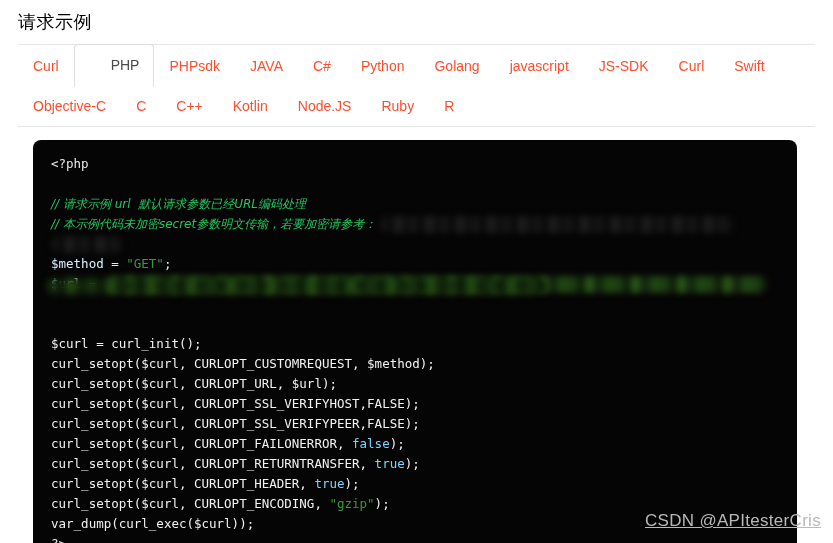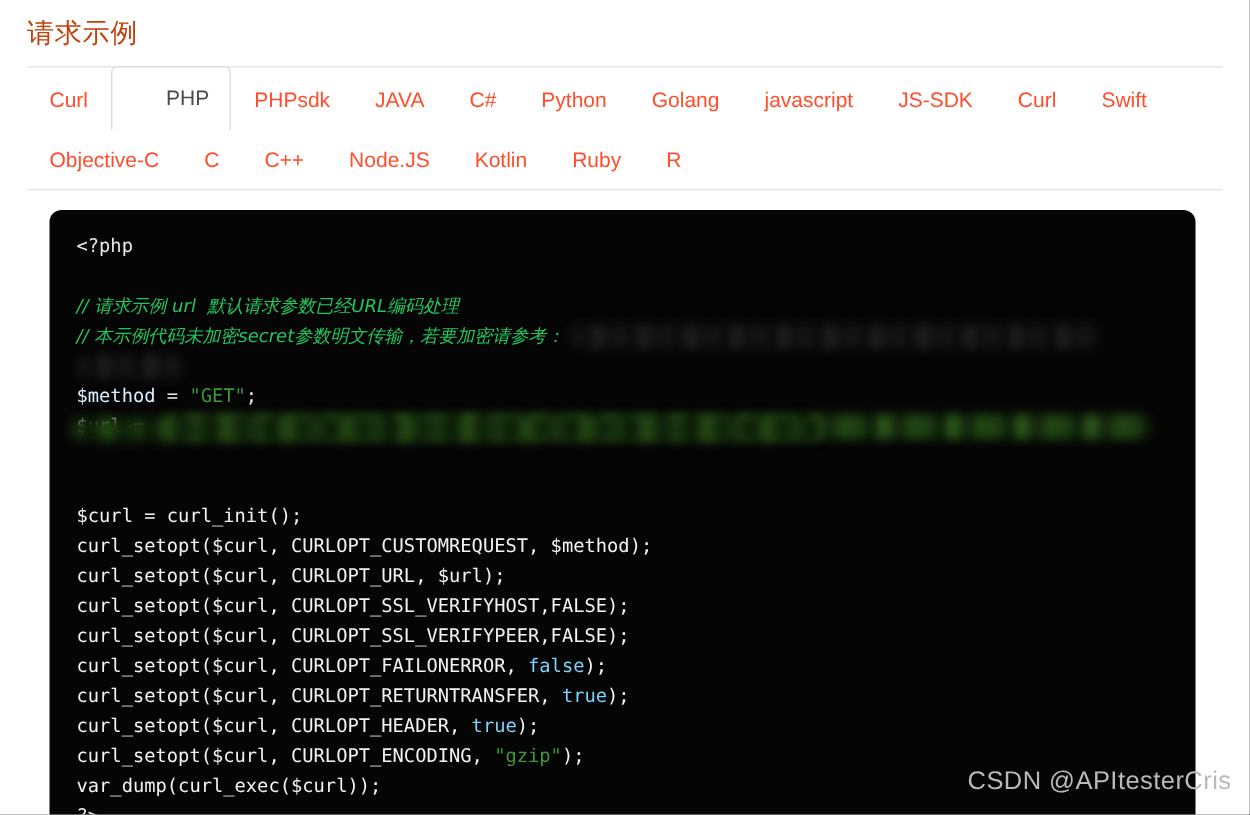--- a/index.html
+++ b/index.html
@@ -12,21 +12,21 @@
     width: 833px;
     height: 543px;
     font-family: "Liberation Sans", sans-serif;
     overflow: hidden;
     position: relative;
   }
 
   
   .page-title {
     font-size: 18px;
-    color: #c2410c;
+    color: #000000;
     padding: 9px 0 0 18px;
     line-height: 26px;
     letter-spacing: .5px;
     font-weight: 400;
   }
   .title-rule {
     height: 1px;
     background: #e6e6e6;
     margin: 9px 18px 0 18px;
   }
@@ -155,20 +155,21 @@
   .watermark {
     position: absolute;
     right: 12px;
     bottom: 12px;
     font-size: 17px;
     color: #b9b9b9;
     font-family: "Liberation Sans", sans-serif;
     letter-spacing: .3px;
     white-space: nowrap;
     pointer-events: none;
+    text-decoration: underline;
   }
 </style>
 </head>
 <body>
 
 <div>
   <div class="page-title">请求示例</div>
   <div class="title-rule"></div>
 </div>
 
@@ -185,22 +186,22 @@
     <div class="tab">javascript</div>
     <div class="tab">JS-SDK</div>
     <div class="tab">Curl</div>
     <div class="tab">Swift</div>
   </div>
 
   <div class="tabrow row2">
     <div class="tab">Objective-C</div>
     <div class="tab">C</div>
     <div class="tab">C++</div>
+    <div class="tab">Kotlin</div>
     <div class="tab">Node.JS</div>
-    <div class="tab">Kotlin</div>
     <div class="tab">Ruby</div>
     <div class="tab">R</div>
   </div>
 
 </div>
 <div class="tabs-rule"></div>
 
 <div class="code-wrap">
   <div class="code-block">
     <pre class="code"><span class="ln"><span class="tok-tag">&lt;?php</span></span><span class="ln"> </span><span class="ln"><span class="tok-cmt">// 请求示例 url  默认请求参数已经URL编码处理</span></span><span class="ln"><span class="tok-cmt">// 本示例代码未加密secret参数明文传输，若要加密请参考：</span><span class="blur blur-dark blur-r1"></span></span><span class="ln"><span class="blur blur-dark blur-r2"></span></span><span class="ln"><span class="tok-var">$method</span><span class="tok-plain"> = </span><span class="tok-str">"GET"</span><span class="tok-plain">;</span></span><span class="ln"><span class="tok-var">$url</span><span class="tok-plain"> = </span><span class="blur blur-green blur-r3"></span></span><span class="ln"> </span><span class="ln"> </span><span class="ln"><span class="tok-fn">$curl = curl_init();</span></span><span class="ln"><span class="tok-fn">curl_setopt($curl, CURLOPT_CUSTOMREQUEST, $method);</span></span><span class="ln"><span class="tok-fn">curl_setopt($curl, CURLOPT_URL, $url);</span></span><span class="ln"><span class="tok-fn">curl_setopt($curl, CURLOPT_SSL_VERIFYHOST,FALSE);</span></span><span class="ln"><span class="tok-fn">curl_setopt($curl, CURLOPT_SSL_VERIFYPEER,FALSE);</span></span><span class="ln"><span class="tok-fn">curl_setopt($curl, CURLOPT_FAILONERROR, </span><span class="tok-const">false</span><span class="tok-fn">);</span></span><span class="ln"><span class="tok-fn">curl_setopt($curl, CURLOPT_RETURNTRANSFER, </span><span class="tok-const">true</span><span class="tok-fn">);</span></span><span class="ln"><span class="tok-fn">curl_setopt($curl, CURLOPT_HEADER, </span><span class="tok-const">true</span><span class="tok-fn">);</span></span><span class="ln"><span class="tok-fn">curl_setopt($curl, CURLOPT_ENCODING, </span><span class="tok-str">"gzip"</span><span class="tok-fn">);</span></span><span class="ln"><span class="tok-fn">var_dump(curl_exec($curl));</span></span><span class="ln"><span class="tok-tag">?&gt;</span></span></pre>

